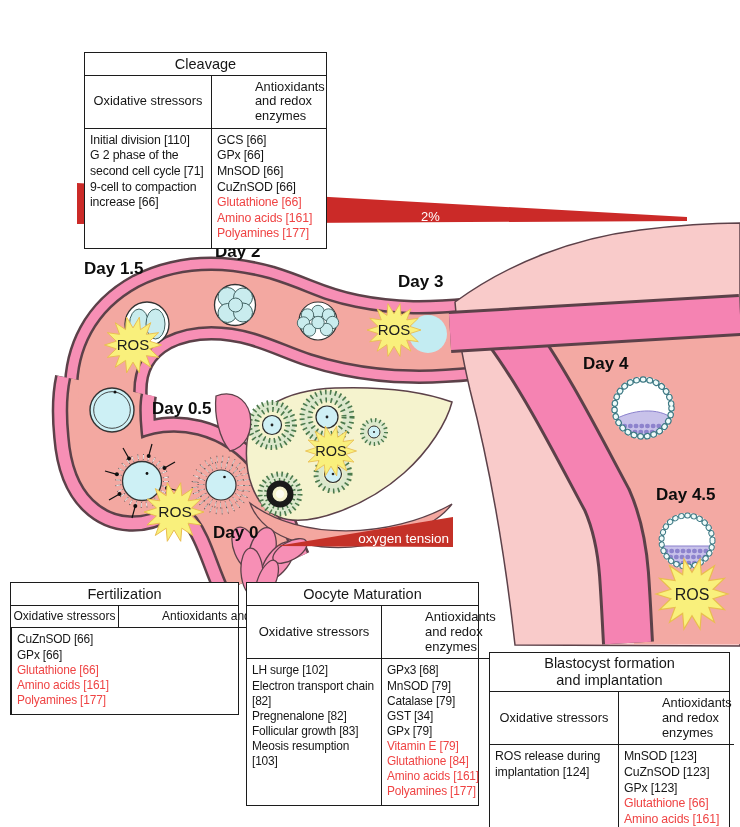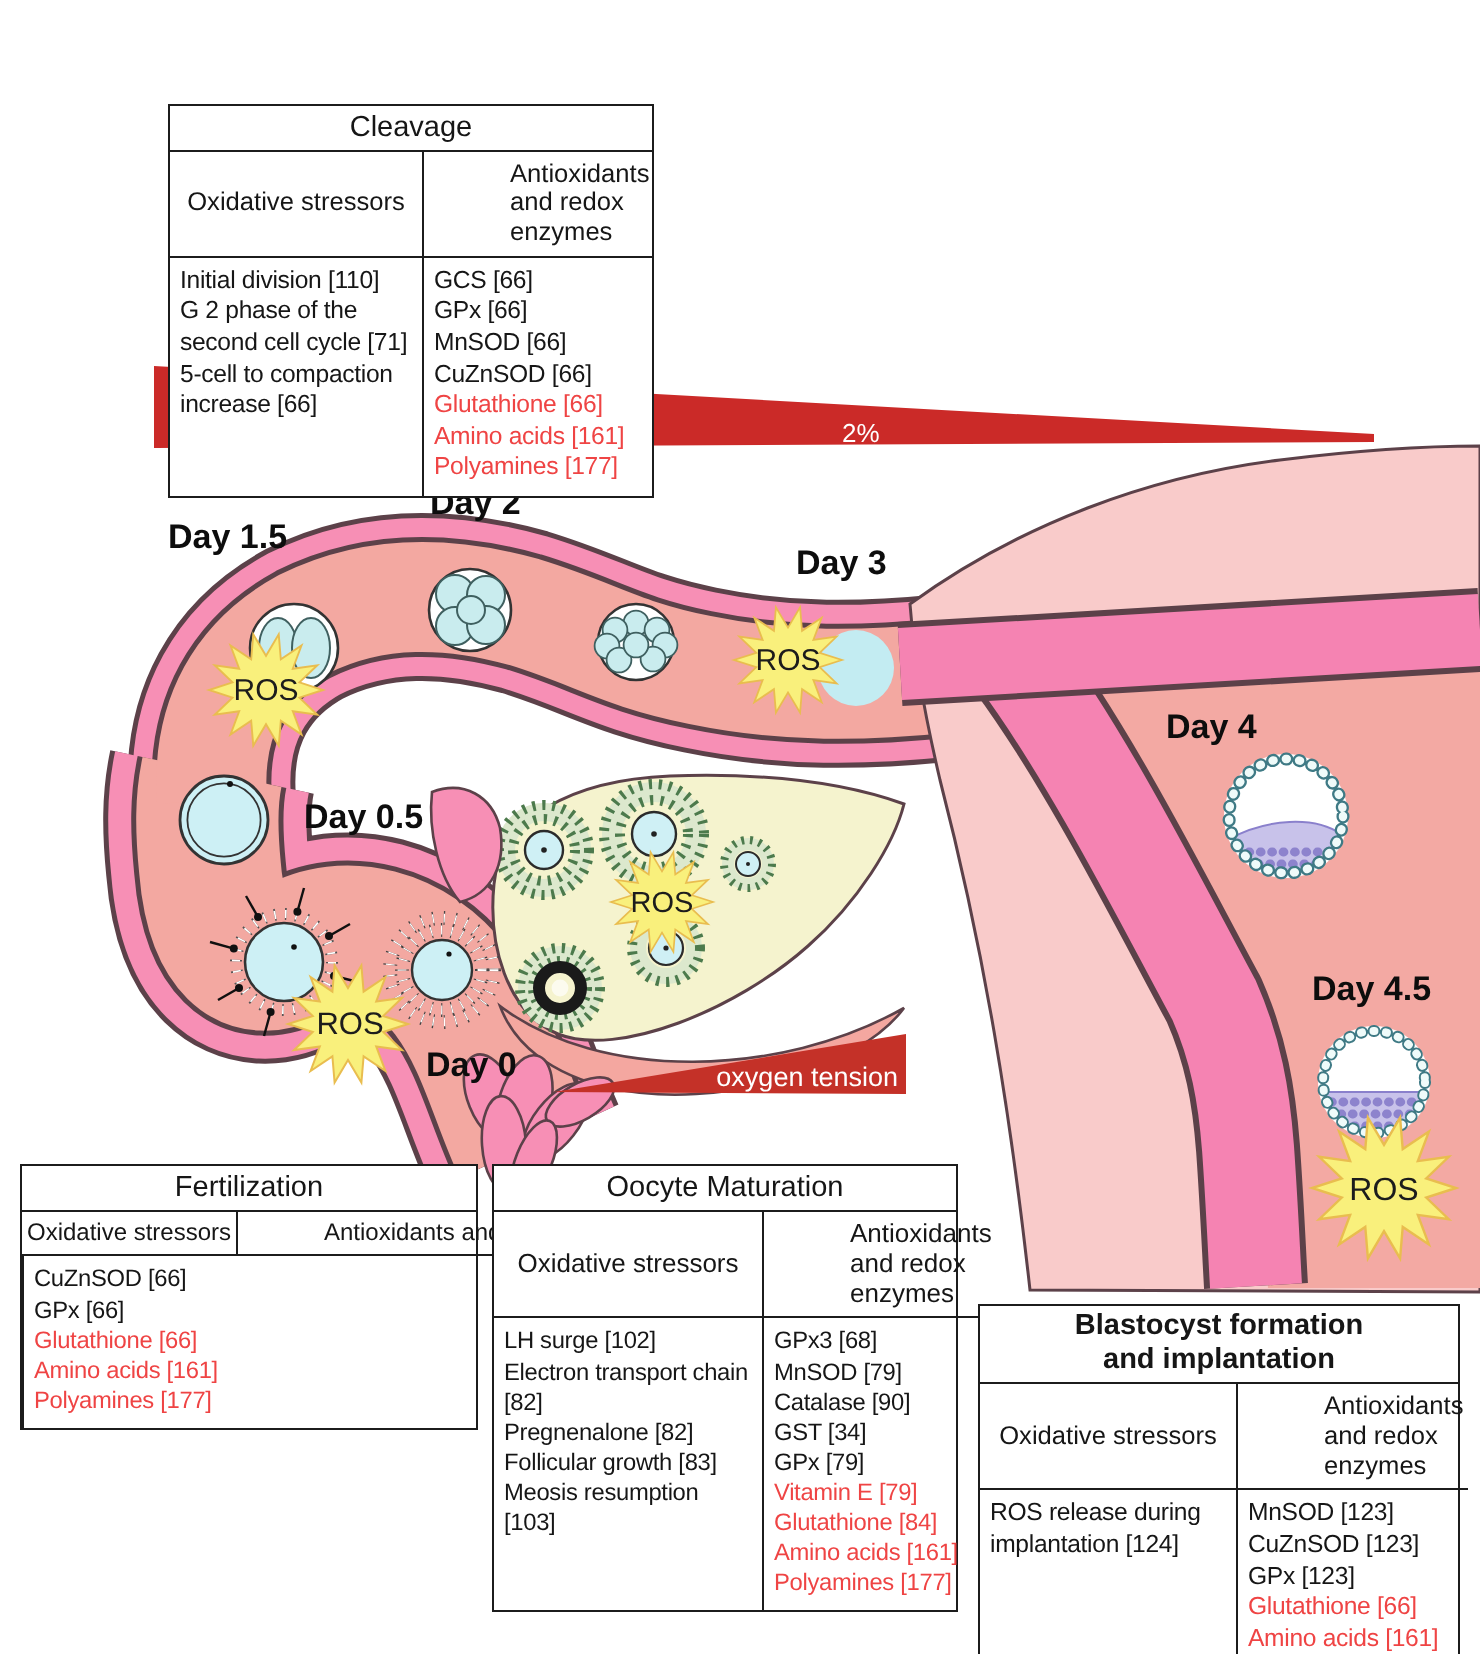--- a/index.html
+++ b/index.html
@@ -11,21 +11,21 @@
   .tbl-grid{display:grid;}
   .th{font-size:12.8px;text-align:left;padding:4px 2px;border-bottom:1.4px solid #1c1c1c;
       display:flex;align-items:center;justify-content:center;line-height:1.15;}
   .thr{border-left:1.4px solid #1c1c1c;padding-left:43px;}
   .td{font-size:12.3px;line-height:1.27;padding:4px 4px 6px 5px;letter-spacing:-0.15px;}
   .tdr{border-left:1.4px solid #1c1c1c;}
   .blu{color:#ef4444;}
   #tbl-fertilization .td, #tbl-oocyte .td{font-size:11.9px;}
   #tbl-fertilization .th{font-size:12px;white-space:nowrap;}
   #tbl-oocyte .th{font-size:13px;}
-  .two-line-title{padding:2px 0 3px;font-weight:bold;}
+  .two-line-title{padding:2px 0 3px;}
   text{font-family:"Liberation Sans",sans-serif;}
 </style>
 </head>
 <body>
 
 <svg width="740" height="827" viewBox="0 0 740 827">
   <defs>
     <polygon id="burst" points="30,0 17.6,4 27,13 14.1,11.2 18.7,23.5 7.8,16.2 6.7,29.3 0,18 -6.7,29.3 -7.8,16.2 -18.7,23.5 -14.1,11.2 -27,13 -17.6,4 -30,0 -17.6,-4 -27,-13 -14.1,-11.2 -18.7,-23.5 -7.8,-16.2 -6.7,-29.3 0,-18 6.7,-29.3 7.8,-16.2 18.7,-23.5 14.1,-11.2 27,-13 17.6,-4" fill="#F9F07C" stroke="#E9BD4F" stroke-width="1"></polygon>
     <clipPath id="clipD4">
         <circle cx="643" cy="408" r="28"></circle>
@@ -243,21 +243,21 @@
 </svg>
 
 <div class="tbl" id="tbl-cleavage" style="left:84px;top:8px;width:243px;margin-top:44px;">
   <div class="tbl-title">Cleavage</div>
   <div class="tbl-grid" style="grid-template-columns:126px 1fr;">
     <div class="th">Oxidative stressors</div>
     <div class="th thr">Antioxidants and redox enzymes</div>
     <div class="td">
       <div>Initial division [110]</div>
       <div>G 2 phase of the second cell cycle [71]</div>
-      <div>5-cell to compaction increase [66]</div>
+      <div>9-cell to compaction increase [66]</div>
     </div>
     <div class="td tdr">
       <div>GCS [66]</div>
       <div>GPx [66]</div>
       <div>MnSOD [66]</div>
       <div>CuZnSOD [66]</div>
       <div class="blu">Glutathione [66]</div>
       <div class="blu">Amino acids [161]</div>
       <div class="blu">Polyamines [177]</div>
     </div>
@@ -287,21 +287,21 @@
     <div class="td">
       <div>LH surge [102]</div>
       <div>Electron transport chain [82]</div>
       <div>Pregnenalone [82]</div>
       <div>Follicular growth [83]</div>
       <div>Meosis resumption [103]</div>
     </div>
     <div class="td tdr">
       <div>GPx3 [68]</div>
       <div>MnSOD [79]</div>
-      <div>Catalase [90]</div>
+      <div>Catalase [79]</div>
       <div>GST [34]</div>
       <div>GPx [79]</div>
       <div class="blu">Vitamin E [79]</div>
       <div class="blu">Glutathione [84]</div>
       <div class="blu">Amino acids [161]</div>
       <div class="blu">Polyamines [177]</div>
     </div>
   </div>
 </div>
 

